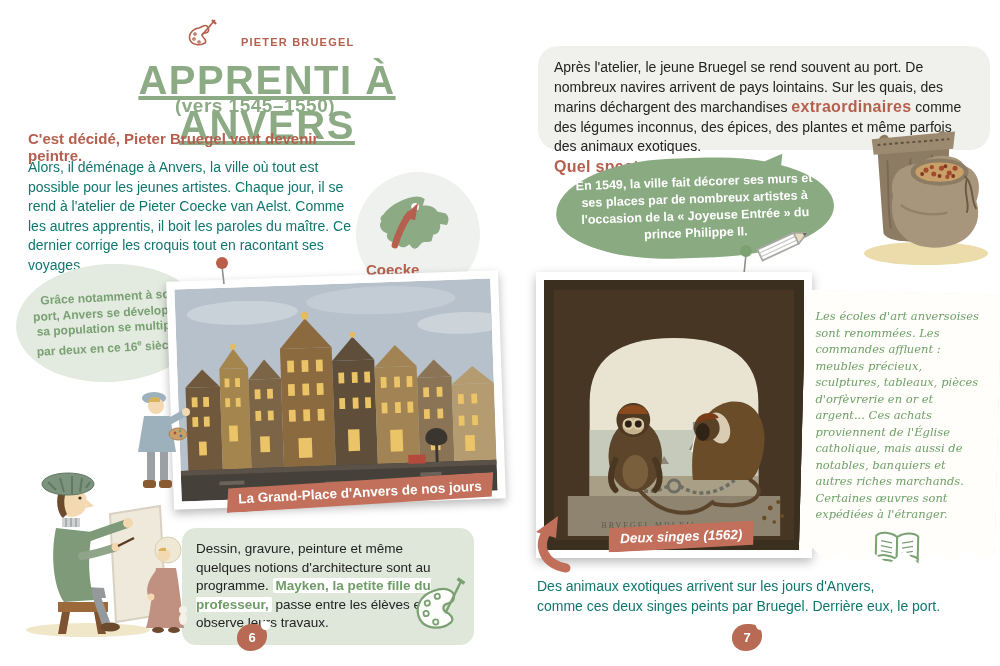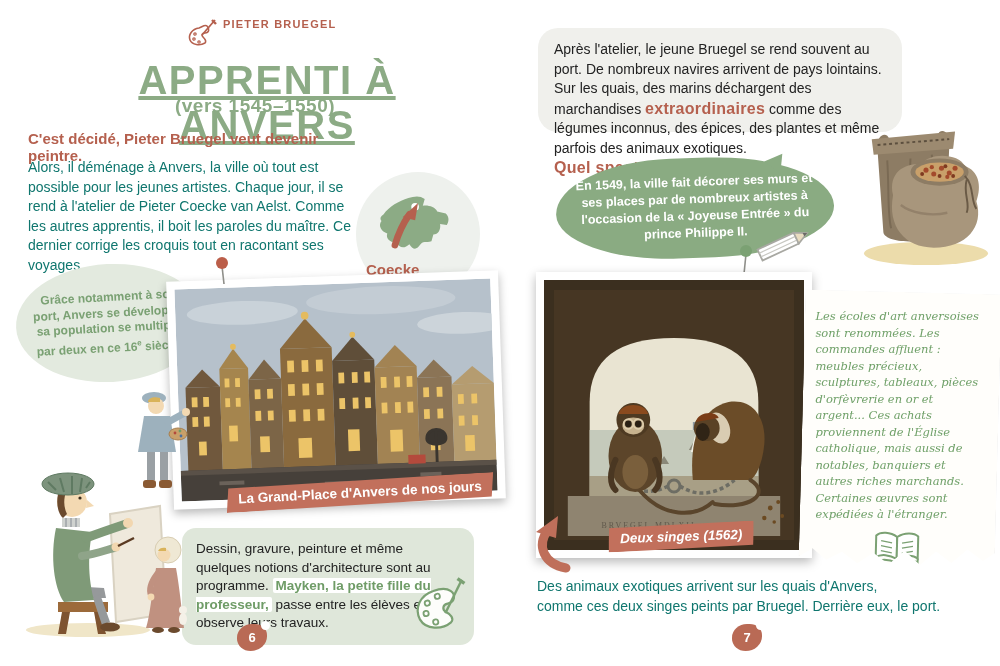--- a/index.html
+++ b/index.html
@@ -1,21 +1,21 @@
 <!DOCTYPE html>
 <html><head>
 <meta charset="utf-8">
 <style>
   html,body{margin:0;padding:0;background:#ffffff;}
   .page{position:relative;width:1000px;height:666px;background:#ffffff;overflow:hidden;
         font-family:"Liberation Sans",sans-serif;color:#222;}
   .abs{position:absolute;}
 
   
-  .chapter-header{display:flex;align-items:flex-start;gap:5px;}
+  .chapter-header{display:flex;align-items:flex-end;gap:23px;}
   .chapter-header-label{font-size:11px;font-weight:bold;letter-spacing:1.2px;color:#b5604e;}
 
   .page-title{margin:12px;text-align:center;font-size:40px;font-weight:800;letter-spacing:1.5px;
               color:#8cab85;font-family:"Liberation Sans",sans-serif;text-decoration:underline;}
   .page-subtitle{text-align:center;font-size:19px;font-weight:bold;color:#8cab85;letter-spacing:.5px;}
 
   .lead{margin:0;font-size:15px;font-weight:bold;color:#b5604e;}
   .body-text{margin:0;font-size:14px;line-height:19.5px;color:#0f766e;}
 
   
@@ -264,21 +264,21 @@
     <path d="M17,40 C11,48 9,56 11,61" stroke="#c09180" stroke-width="6" fill="none" stroke-linecap="round"></path>
     <circle cx="11" cy="63" r="3.4" fill="#f3d9b2"></circle>
     <circle cx="43" cy="76" r="4" fill="#f5f1e8"></circle>
     <ellipse cx="43" cy="85" rx="4" ry="6" fill="#f5f1e8"></ellipse>
     <ellipse cx="18" cy="96" rx="6" ry="3" fill="#6b4a2e"></ellipse>
     <ellipse cx="34" cy="96" rx="6" ry="3" fill="#6b4a2e"></ellipse>
   </svg>
 
   <div class="abs pagenum" style="left:237px;top:624px;">6</div>
 
-  <div class="abs gray-box" style="left:538px;top:28px;width:364px;height:104px;">
+  <div class="abs gray-box" style="left:538px;top:46px;width:452px;height:104px;">
     <p><span>Après l'atelier, le jeune Bruegel se rend souvent au port. De nombreux navires arrivent de pays lointains. Sur les quais, des marins déchargent des marchandises </span><span class="word-accent">extraordinaires</span><span> comme des légumes inconnus, des épices, des plantes et même parfois des animaux exotiques.</span></p>
     <div class="exclaim">Quel spectacle !</div>
   </div>
 
   <svg class="abs" style="left:856px;top:112px;" width="140" height="155" viewBox="0 0 140 160">
     <ellipse cx="70" cy="146" rx="64" ry="12" fill="#ecdcab"></ellipse>
     <path d="M20,40 C18,22 30,20 32,28 L82,24 C84,16 96,18 94,36 L90,122 C88,136 28,138 26,124 Z" fill="#8d7c64"></path>
     <polygon points="14,28 100,20 98,38 16,44" fill="#9c8a70"></polygon>
     <path d="M20,34 L94,28" stroke="#5c4f3e" stroke-width="2" stroke-dasharray="3,3"></path>
     <path d="M30,50 C32,80 30,104 34,120 M54,48 C52,80 56,104 54,122 M76,44 C78,76 74,100 78,118" stroke="#7a6a54" stroke-width="2" fill="none"></path>
@@ -389,19 +389,19 @@
       <svg width="52" height="38" viewBox="0 0 52 38">
         <path d="M26,8 C19,3 9,3 5,7 L5,29 C10,25 19,26 26,30 Z" fill="#ffffff" stroke="#7ba173" stroke-width="2"></path>
         <path d="M26,8 C33,3 43,3 47,7 L47,29 C42,25 33,26 26,30 Z" fill="#ffffff" stroke="#7ba173" stroke-width="2"></path>
         <path d="M10,12 L21,14 M10,17 L21,19 M10,22 L21,24 M31,14 L42,12 M31,19 L42,17 M31,24 L42,22" stroke="#7ba173" stroke-width="1.3"></path>
         <path d="M5,29 L5,33 C12,30 20,31 26,34 C32,31 40,30 47,33 L47,29" fill="none" stroke="#7ba173" stroke-width="2"></path>
       </svg>
     </div>
   </div>
 
   <div class="abs body-text" style="left:537px;top:577px;width:460px;">
-    <div>Des animaux exotiques arrivent sur les quais d'Anvers,</div>
+    <div>Des animaux exotiques arrivent sur les jours d'Anvers,</div>
     <div>comme ces deux singes peints par Bruegel. Derrière eux, le port.</div>
   </div>
 
   <div class="abs pagenum" style="left:732px;top:624px;">7</div>
 
 </div>
 
 </body></html>

